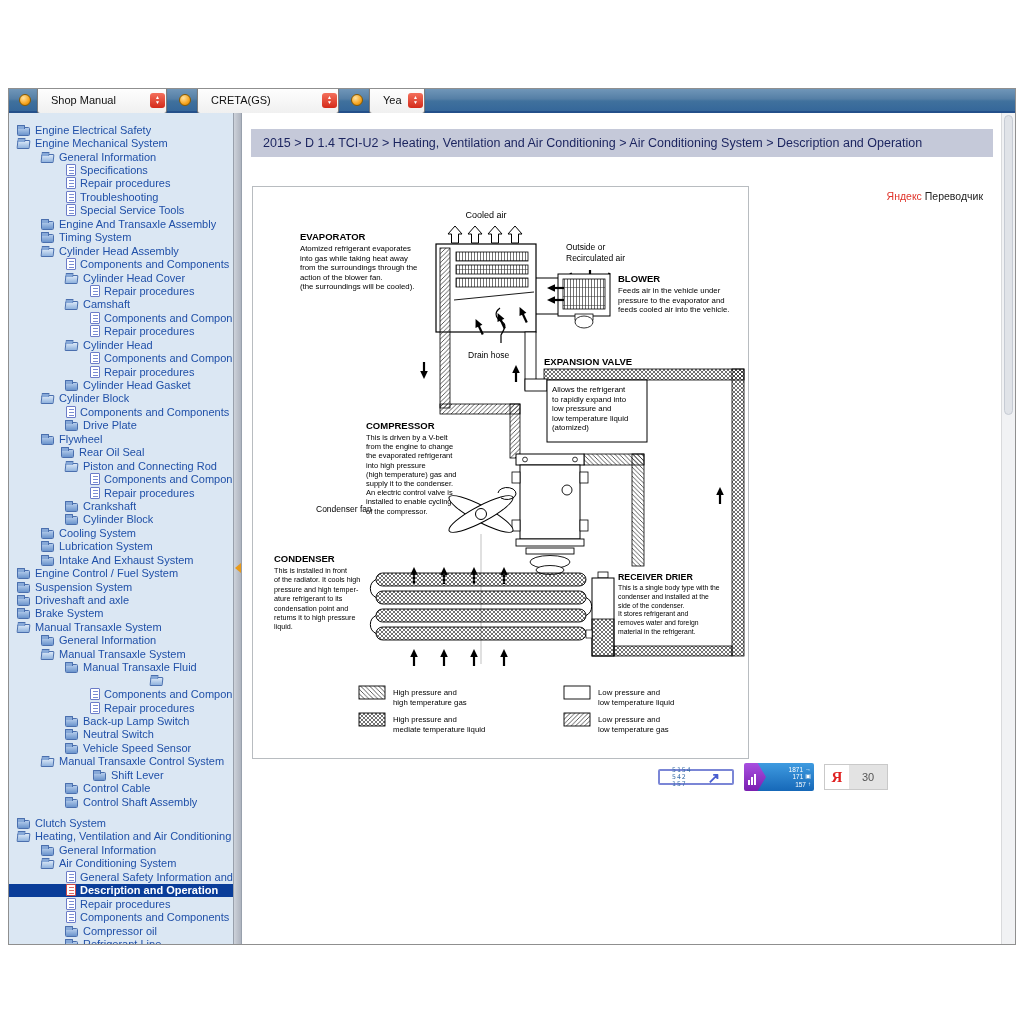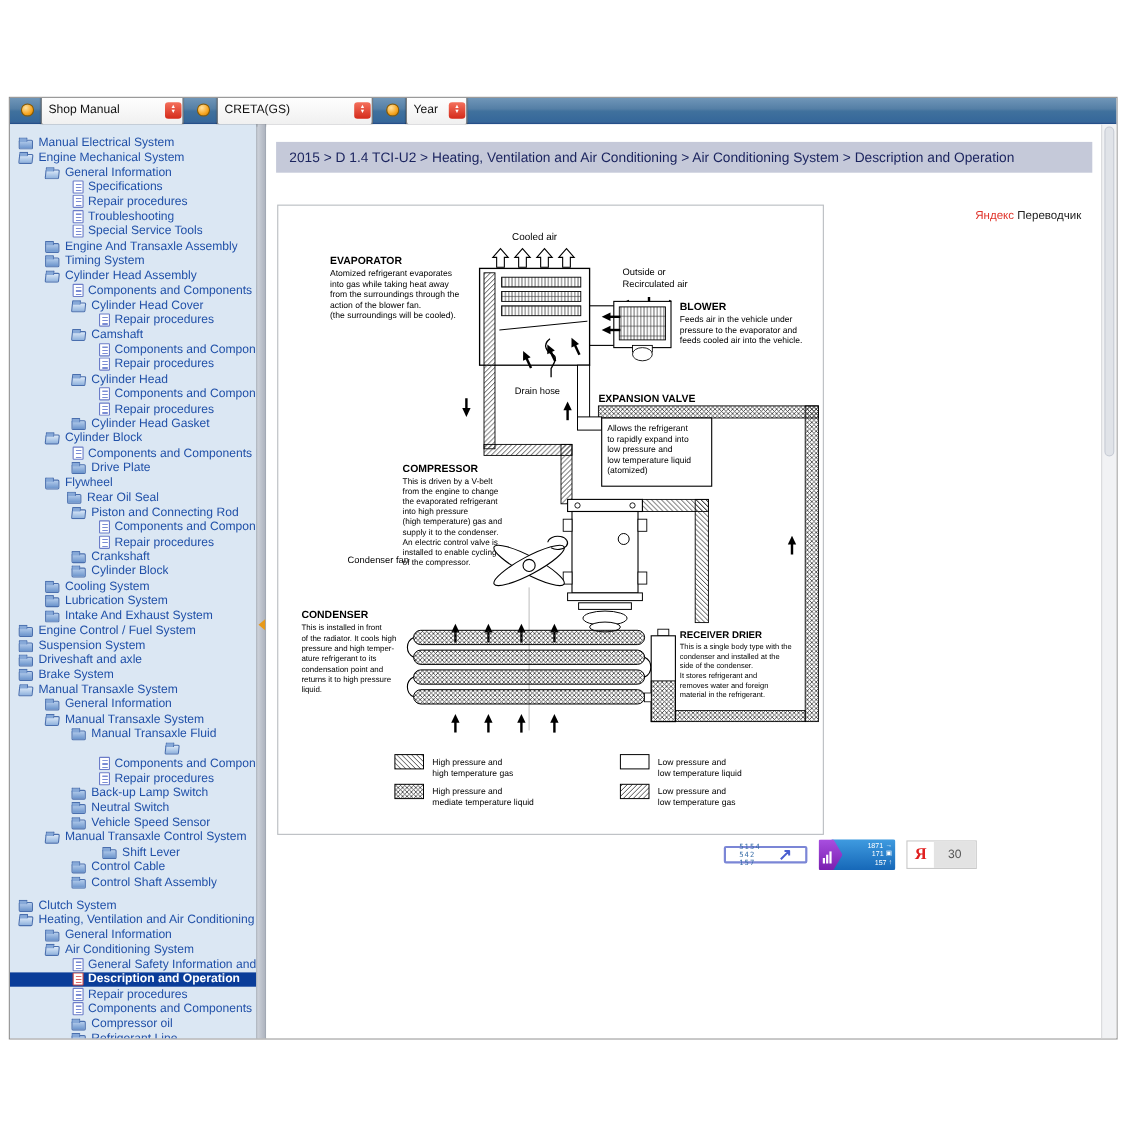--- a/index.html
+++ b/index.html
@@ -10,21 +10,21 @@
   
   .toolbar{height:24px;display:flex;align-items:center;gap:12px;padding-left:10px;
     background:linear-gradient(#7096b8 0%,#557fa6 45%,#40719d 55%,#35679a 100%);
     border-bottom:2px solid #24508a;}
   .tb-group{display:flex;align-items:center;gap:6px;}
   .bullet{width:12px;height:12px;border-radius:50%;
     background:radial-gradient(circle at 35% 30%, #ffe2a0, #f7a520 60%, #c87d00 100%);
     border:1px solid #8a5a00;}
   .select{background:linear-gradient(#ffffff,#f0f0f0);border:1px solid #7d7d7d;border-radius:3px;
     height:28px;display:flex;align-items:center;font-size:11px;color:#111;
-    padding-left:6px;box-shadow:0 1px 1px rgba(0,0,0,.25);}
+    padding-left:13px;box-shadow:0 1px 1px rgba(0,0,0,.25);}
   .select .lbl{flex:1;white-space:nowrap;overflow:hidden;}
   .stepper{margin-left:6px;width:15px;height:15px;margin-right:1px;border-radius:3px;
     background:linear-gradient(#f4705c,#d42a1a);display:flex;flex-direction:column;
     align-items:center;justify-content:center;color:#fff;font-size:5px;line-height:5px;}
   .w1{width:130px;} .w2{width:142px;} .w3{width:56px;}
   
   .appbody{display:flex;height:831px;}
   .sidebar{width:224px;background:#dbe7f3;padding-top:10px;overflow:hidden;height:100%;}
   .trow{height:13.45px;display:flex;align-items:center;font-size:11px;color:#2050a8;
     white-space:nowrap;overflow:hidden;cursor:default;}
@@ -133,21 +133,21 @@
         <span class="lbl">Year</span>
         <span class="stepper">▲<br>▼</span>
       </div>
     </div>
   </div>
 
   <div class="appbody">
     <div class="sidebar" id="tree">
         <div class="trow" style="padding-left: 8px;">
           <span class="ticon folder"></span>
-          <span class="tlabel">Manual Electrical System</span>
+          <span class="tlabel">Engine Electrical Safety</span>
         </div>
         <div class="trow" style="padding-left: 8px;">
           <span class="ticon folder-open"></span>
           <span class="tlabel">Engine Mechanical System</span>
         </div>
         <div class="trow" style="padding-left: 32px;">
           <span class="ticon folder-open"></span>
           <span class="tlabel">General Information</span>
         </div>
         <div class="trow" style="padding-left: 56px;">

